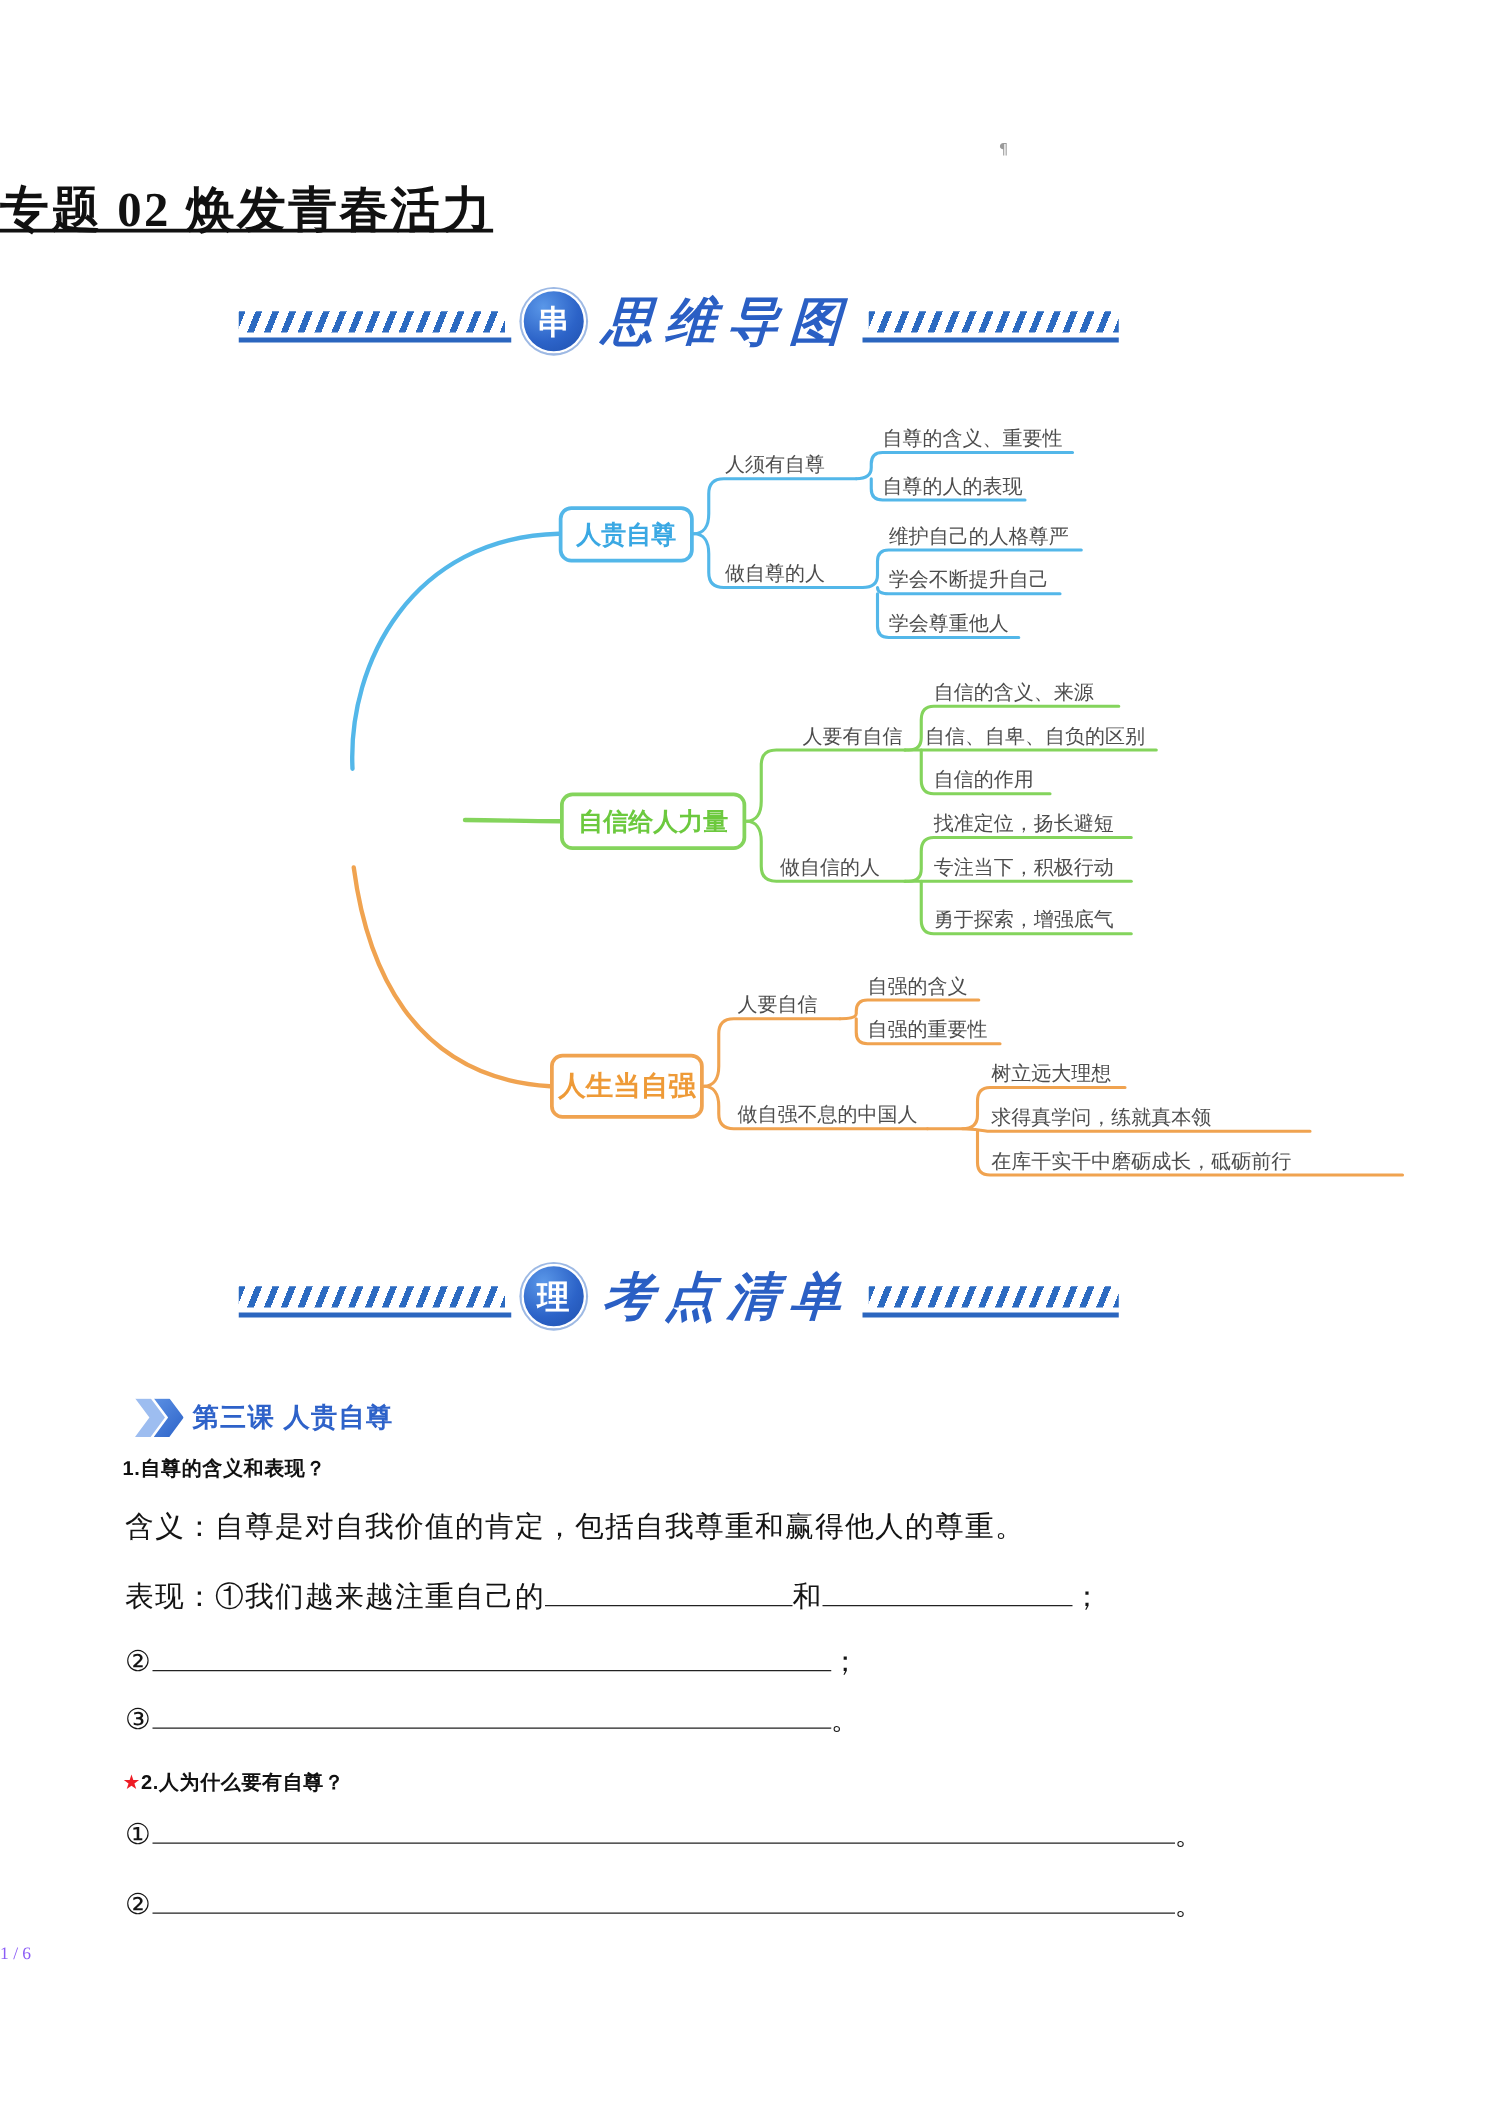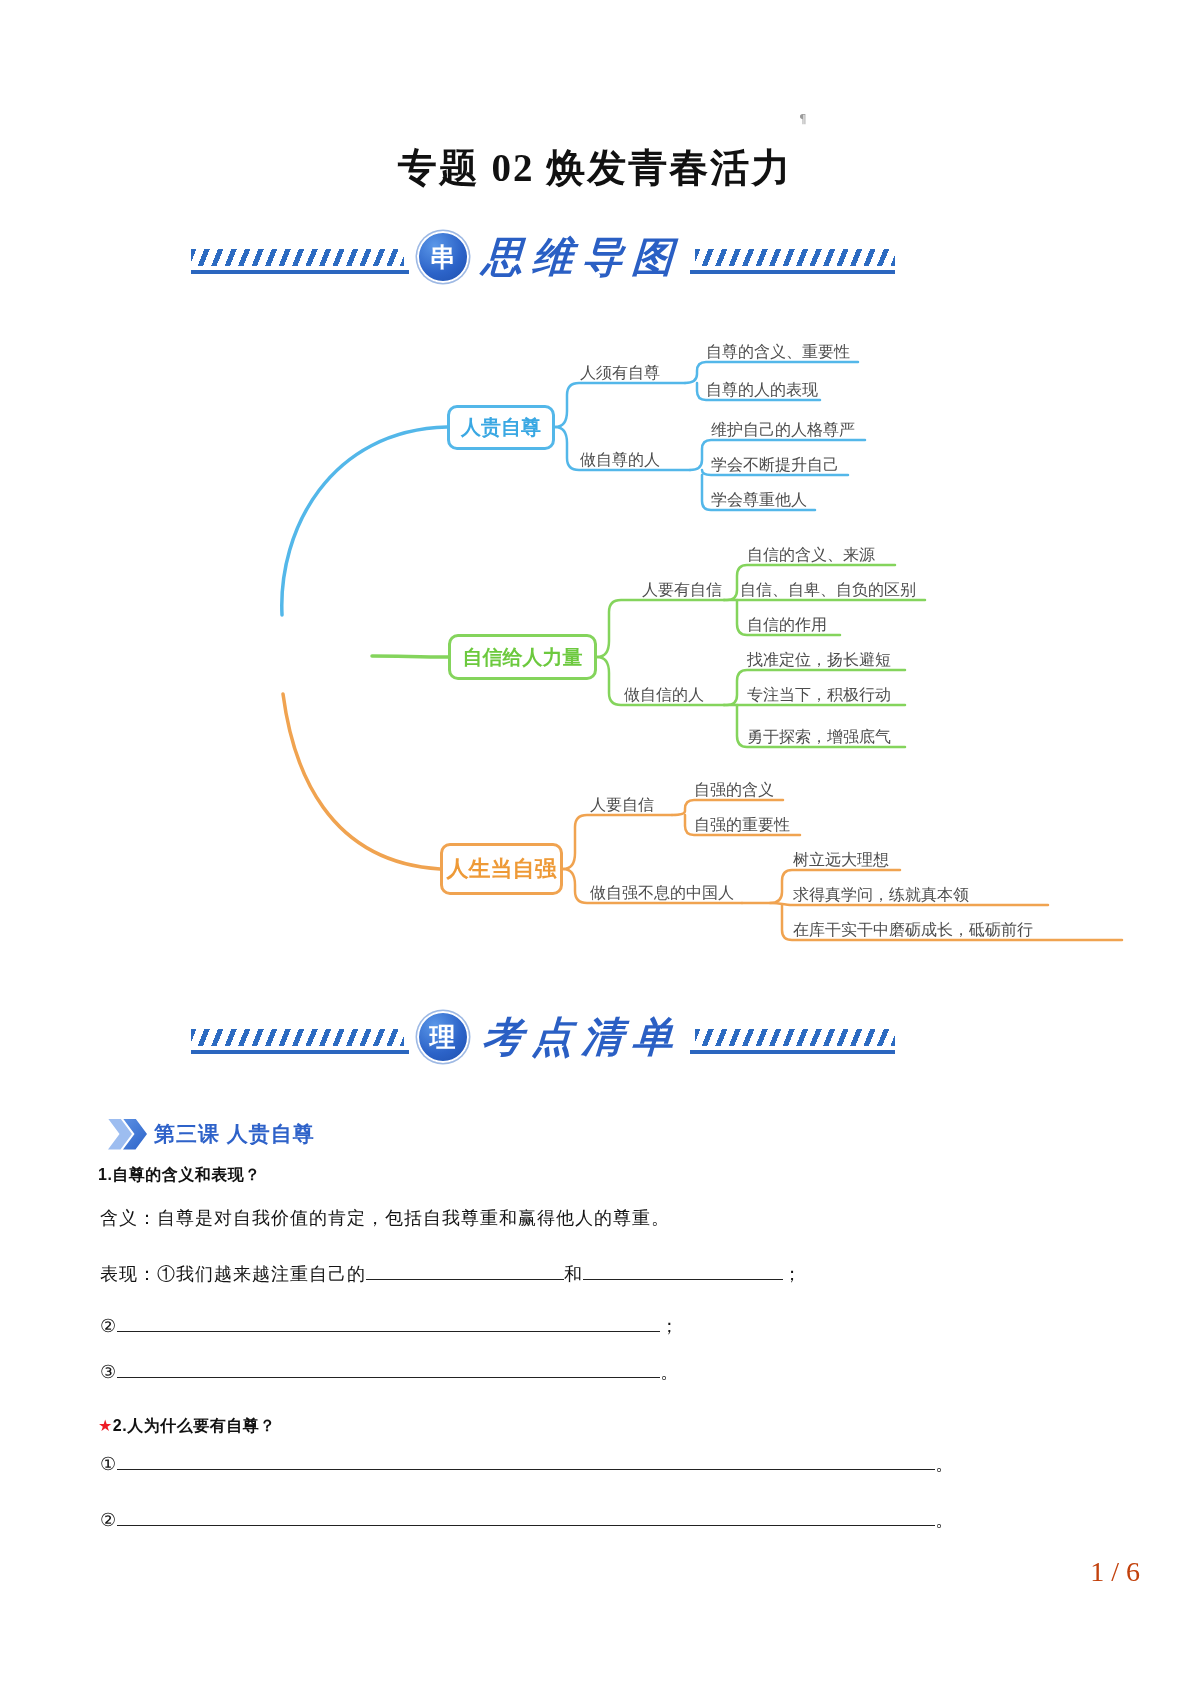--- a/index.html
+++ b/index.html
@@ -7,22 +7,22 @@
   .page {
     position:relative; width:1190px; height:1683px; margin:0 auto;
     background:#ffffff; overflow:hidden;
     font-family:"Liberation Serif","DejaVu Serif",serif;
     color:#1a1a1a;
   }
 
   
   .doc-title {
     position:absolute; left:0; top:141px; width:100%;
-    text-align:center; font-size:39px; font-weight:bold; letter-spacing:2px;
-    font-family:"Liberation Serif","DejaVu Serif",serif; color:#111;
+    text-align:left; font-size:39px; font-weight:bold; letter-spacing:2px;
+    font-family:"Liberation Serif","DejaVu Serif",serif; color:#111;text-decoration:underline;
   }
   .para-mark {
     position:absolute; left:799px; top:112px; font-size:12px; color:#9a9a9a;
     font-family:"DejaVu Sans",sans-serif;
   }
 
   
   .fancy-header {
     position:absolute; left:185px; width:715px; height:58px;
     display:flex; align-items:center; justify-content:center; gap:13px;
@@ -92,31 +92,31 @@
     font-family:"Liberation Sans","DejaVu Sans",sans-serif;
     font-size:21px; font-weight:bold; color:#2e62c9; letter-spacing:1px;
   }
   .q-title {
     position:absolute; left:98px;
     font-family:"Liberation Sans","DejaVu Sans",sans-serif;
     font-size:16px; font-weight:bold; color:#111; letter-spacing:0.5px;
   }
   .q-title .star { color:#ee1c25; }
   .body-line {
-    position:absolute; left:100px; font-size:18px; color:#141414;
+    position:absolute; left:100px; font-size:23px; color:#141414;
     font-family:"Liberation Serif","DejaVu Serif",serif; letter-spacing:1px;
     white-space:nowrap;
   }
   .blank { display:inline-block; height:3px; border-bottom:1.7px solid #222; }
   .bl-a { width:198px; } .bl-b { width:200px; }
   .bl-mid { width:543px; } .bl-long { width:818px; }
 
   .page-num {
-    position:absolute; left:0; top:1556px; width:1140px; text-align:right;
-    font-size:28px; color:#c2410c; font-family:"Liberation Serif","DejaVu Serif",serif;
+    position:absolute; left:0; top:1556px; width:1140px; text-align:left;
+    font-size:14px; color:#8b5cf6; font-family:"Liberation Serif","DejaVu Serif",serif;
   }
 </style>
 </head>
 <body>
 
 <div class="page">
 
   <div class="para-mark">¶</div>
   <h1 class="doc-title">专题 02 焕发青春活力</h1>
 

